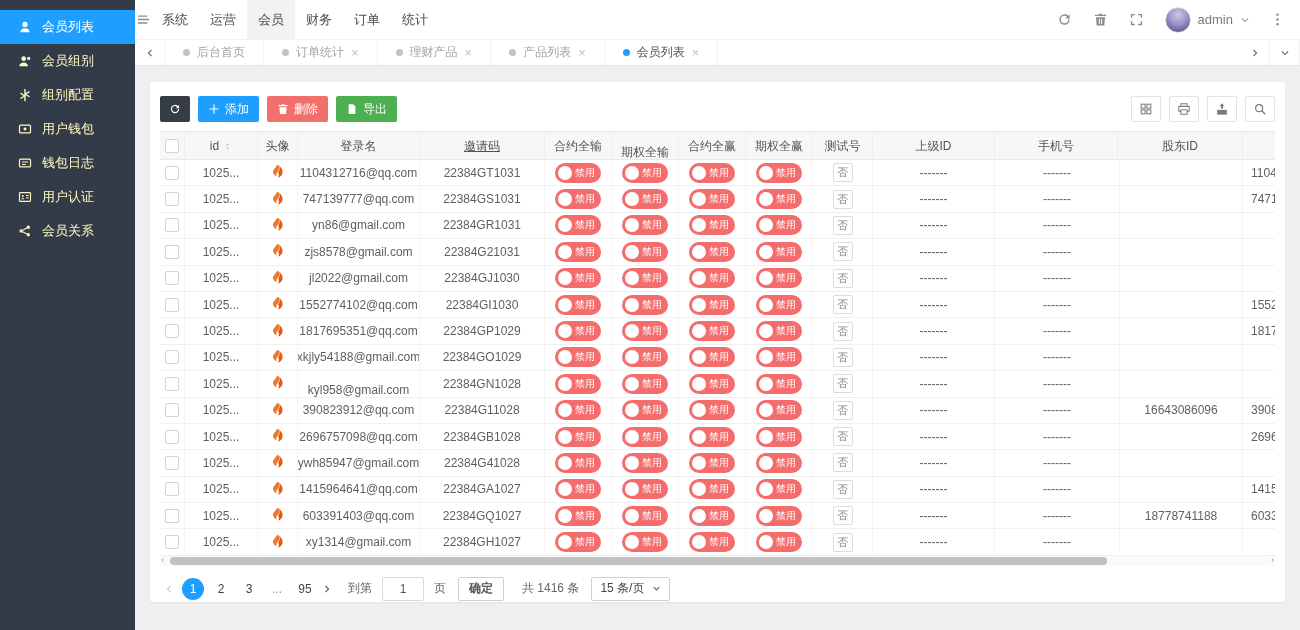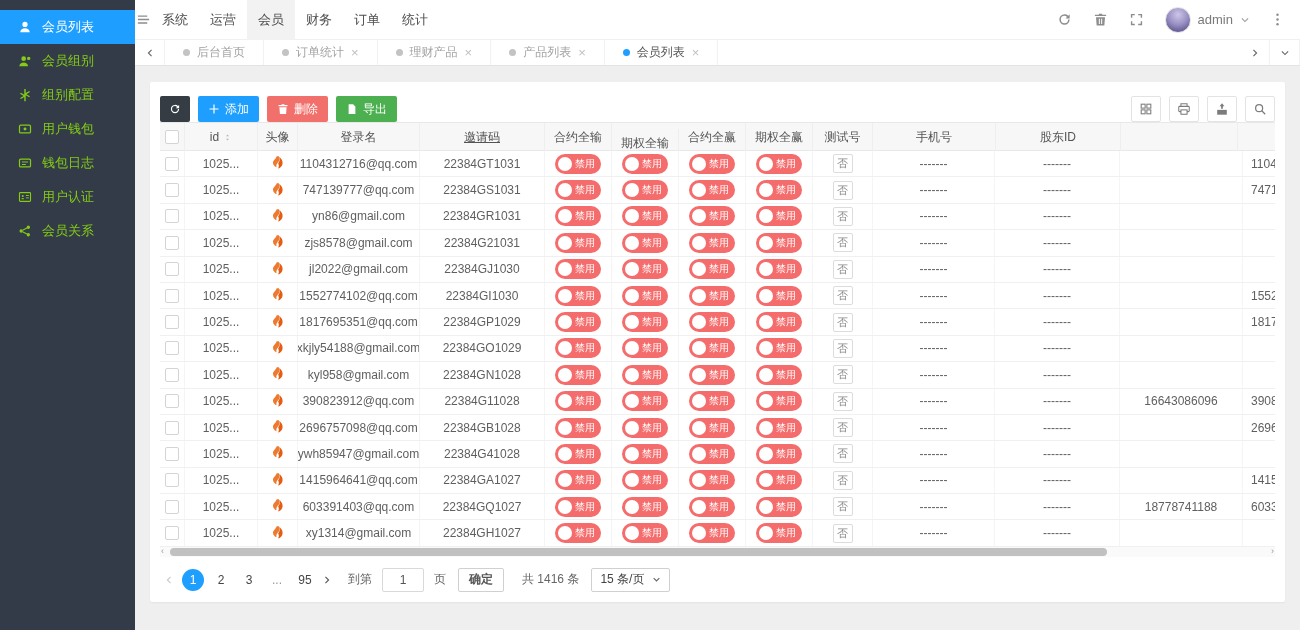--- a/index.html
+++ b/index.html
@@ -5,21 +5,21 @@
   * { margin:0; padding:0; box-sizing:border-box; }
   html,body { width:1300px; height:630px; overflow:hidden; }
   body { font-family:"Liberation Sans","DejaVu Sans",sans-serif; font-size:12px; color:#555; background:#efefef; }
   .app { width:1300px; height:630px; display:flex; }
 
   
   .sidebar { width:135px; height:630px; background:#323b47; flex:0 0 135px; display:flex; flex-direction:column; }
   .logo { height:40px; background:#14161b; display:flex; align-items:center; padding-left:14px; gap:8px; }
   .logo .brand { color:#fff; font-weight:bold; font-size:15px; letter-spacing:1px; }
   .side-menu { padding-top:10px; }
-  .side-item { height:34px; display:flex; align-items:center; gap:10px; padding-left:18px; color:#84cc16; font-size:13px; cursor:pointer; }
+  .side-item { height:34px; display:flex; align-items:center; gap:10px; padding-left:18px; color:#fef9c3; font-size:13px; cursor:pointer; }
   .side-item.active { background:#1e9fff; color:#fff; }
   .s-icon { width:14px; height:14px; display:inline-flex; }
   .s-icon svg { width:14px; height:14px; }
 
   
   .main { flex:1; display:flex; flex-direction:column; min-width:0; }
   .topbar { height:40px; background:#fff; display:flex; align-items:center; border-bottom:1px solid #f0f0f0; }
   .hamburger { width:46px; display:flex; justify-content:center; color:#6b6b6b; cursor:pointer; }
   .topnav { display:flex; height:40px; }
   .nav-item { width:48px; height:40px; display:flex; align-items:center; justify-content:center; font-size:13px; color:#4d4d4d; cursor:pointer; }
@@ -41,21 +41,21 @@
   .tab .dot { width:7px; height:7px; border-radius:50%; background:#c3c3c3; }
   .tab.active { color:#555; }
   .tab.active .dot { background:#1e9fff; }
   .tab .close { color:#c0c0c0; font-size:13px; line-height:1; }
   .tabbar-right { margin-left:auto; display:flex; }
 
   
   .content { flex:1; background:#efefef; padding:16px 15px; min-height:0; }
   .card { background:#fff; width:1135px; height:520px; border-radius:2px; padding:14px 10px 0 10px; box-shadow:0 1px 2px rgba(0,0,0,.05); }
 
-  .toolbar { display:flex; align-items:flex-end; }
+  .toolbar { display:flex; align-items:flex-end; margin-bottom:9px; }
   .btn { height:26px; border:none; border-radius:2px; color:#fff; font-size:12px; display:inline-flex; align-items:center; gap:5px; padding:0 10px; margin-right:8px; cursor:pointer; font-family:inherit; }
   .btn svg { width:12px; height:12px; }
   .btn.dark { background:#353c44; width:30px; justify-content:center; padding:0; }
   .btn.blue { background:#1e9fff; }
   .btn.red { background:#f2706b; }
   .btn.green { background:#4caf50; }
   .toolbar-right { margin-left:auto; display:flex; gap:8px; }
   .icon-btn { width:30px; height:26px; border:1px solid #e3e3e3; border-radius:2px; background:#fff; color:#7c7c7c; display:inline-flex; align-items:center; justify-content:center; cursor:pointer; }
   .icon-btn svg { width:14px; height:14px; }
 
@@ -371,20 +371,23 @@
   </div>
                 <div class="th" style="width: 67px;">
     <span class="th-label">合约全赢</span>
   </div>
                 <div class="th" style="width: 67px;">
     <span class="th-label">期权全赢</span>
   </div>
                 <div class="th" style="width: 60px;">
     <span class="th-label">测试号</span>
   </div>
+                <div class="th" style="width: 122px;">
+    <span class="th-label">上级ID</span>
+  </div>
                 <div class="th" style="width: 123px;">
     <span class="th-label">手机号</span>
   </div>
                 <div class="th" style="width: 125px;">
     <span class="th-label">股东ID</span>
   </div>
                 <div class="th" style="width: 117px;">
     <span class="th-label"></span>
   </div>
               </div>
@@ -885,21 +888,21 @@
                     <span>1025...</span>
                   </div>
                   <div class="cell" style="width: 40px;">
                     <span class="flame">
                       <svg viewBox="0 0 32 32">
                         <path fill="#ED7B2F" d="M18.6 2.2c2.6 5.3 1 8.8-1.4 11.6-2 2.4-4.1 4.8-3.1 9.2-2.8-.8-6-3.5-6.5-7.3-.8-6 5.6-8.2 6.8-13.5h4.2z"></path>
                         <path fill="#E65C12" d="M19.6 3.9c4 3.3 6.6 8 5.9 12.5-.7 4.5-3.9 7.9-8.6 9.1 2.3-3.6 2-6.7.3-9.5 2.7-3.2 3.9-7 2.4-12.1z"></path>
                       </svg>
                     </span>
                   </div>
-                  <div class="cell" style="width: 122px;">
+                  <div class="cell" style="width: 122px; align-items: flex-end;">
                     <span>kyl958@gmail.com</span>
                   </div>
                   <div class="cell" style="width: 125px;">
                     <span>22384GN1028</span>
                   </div>
                   <div class="cell" style="width: 67px;">
                     <span class="switch">
                       <i class="knob"></i>
                       <em>禁用</em>
                     </span>

